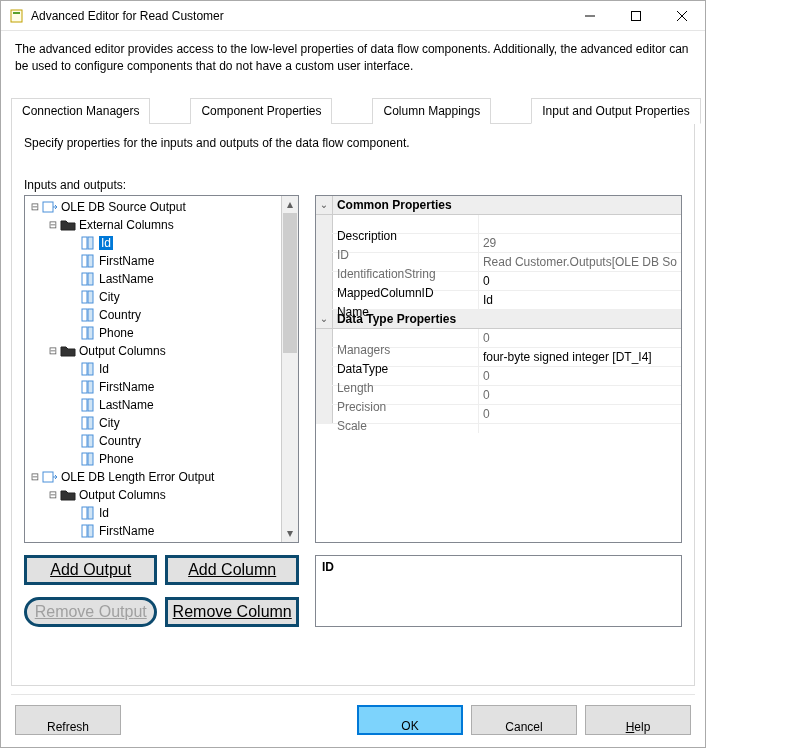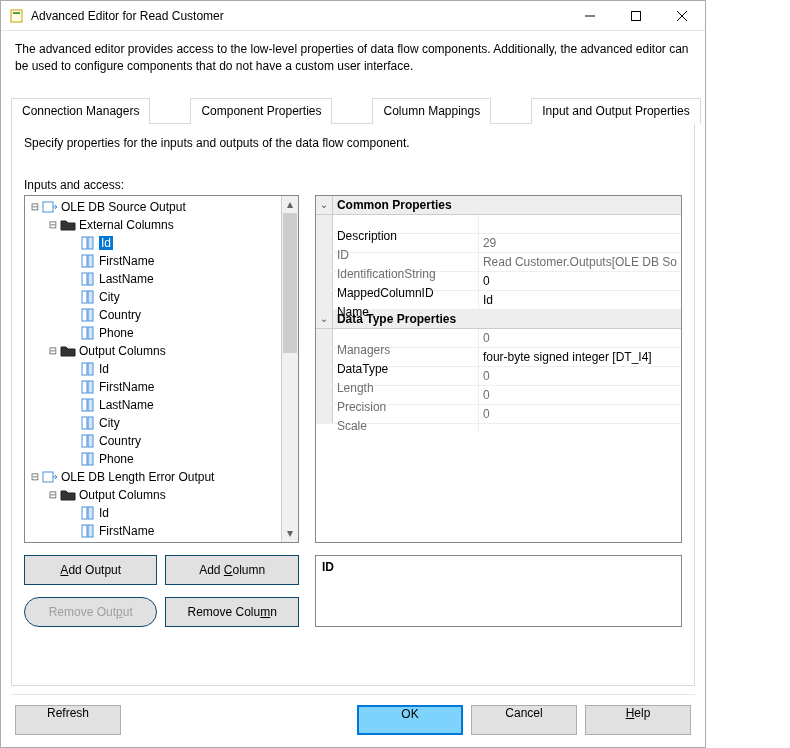--- a/index.html
+++ b/index.html
@@ -24,38 +24,38 @@
 .tree-box { border: 1px solid #828790; background: #fff; height: 348px; overflow: hidden; position: relative; }
 .tree-scroll { width: 17px; position: absolute; right: 0; top: 0; bottom: 0; background: #f0f0f0; border-left: 1px solid #cdcdcd; }
 .scroll-up, .scroll-down { height: 17px; display:flex; align-items:center; justify-content:center; color:#606060; }
 .scroll-thumb { position: absolute; left: 1px; right: 1px; top: 17px; height: 140px; background: #cdcdcd; }
 .tree { padding: 2px 0 2px 2px; }
 .tree-row { display: flex; align-items: center; height: 18px; font-size: 12px; white-space: nowrap; }
 .expander { width: 12px; text-align: center; color: #595959; font-size: 10px; cursor: default; }
 .tree-icon { width: 16px; height: 16px; margin: 0 3px 0 1px; display: inline-flex; align-items: center; justify-content: center; }
 .selected-text { background: #0078d7; color: #fff; padding: 0 2px; }
 .btn-row { display: flex; gap: 8px; margin-top: 12px; }
-.btn { flex: 1; height: 30px; border: 1px solid #0c4a6e; background: #e1e1e1; font-size: 12px; font-family: inherit; cursor: default; display:flex; align-items:center; justify-content:center; }
+.btn { flex: 1; height: 30px; border: 3px solid #0c4a6e; background: #e1e1e1; font-size: 16px; font-family: inherit; cursor: default; display:flex; align-items:center; justify-content:center;text-decoration:underline; }
 .btn.disabled { color: #a0a0a0; border-radius: 15px; }
 .prop-box { border: 1px solid #828790; height: 348px; background: #fff; overflow: hidden; }
 .prop-grid { width: 100%; }
 .prop-cat-row { display: flex; background: #eee; border-bottom: 1px solid #ccc; height: 19px; align-items: center; }
 .prop-cat-exp { width: 17px; text-align: center; color: #595959; font-size: 10px; border-right: 1px solid #ccc; height: 100%; display:flex; align-items:center; justify-content:center; background:#eee; }
 .prop-cat-name { font-weight: bold; padding-left: 4px; font-size: 12px; }
 .prop-row { display: flex; height: 19px; border-bottom: 1px solid #eee; }
 .prop-row.readonly .prop-name, .prop-row.readonly .prop-val { color: #6d6d6d; }
 .prop-indent { width: 17px; background: #eee; border-right: 1px solid #ccc; }
 .prop-name { width: 146px; padding: 14px 4px; border-right: 1px solid #eee; font-size: 12px; overflow: hidden; white-space: nowrap; }
 .prop-val { flex: 1; padding: 2px 4px; font-size: 12px; overflow: hidden; white-space: nowrap; text-overflow: clip; }
 .prop-detail { border: 1px solid #828790; margin-top: 12px; height: 72px; padding: 4px 6px; }
 .prop-detail-name { font-weight: bold; font-size: 12px; }
 .bottom-divider { border-top: 1px solid #e5e5e5; margin: 8px 10px 0 10px; }
 .button-bar { display: flex; padding: 10px 14px 12px 14px; align-items: center; }
 .button-bar .spacer { flex: 1; }
-.bar-btn { width: 106px; height: 30px; border: 1px solid #adadad; background: #e1e1e1; font-size: 12px; font-family: inherit; margin-left: 8px; display:flex; align-items:flex-start; justify-content:center; }
+.bar-btn { width: 106px; height: 30px; border: 1px solid #adadad; background: #e1e1e1; font-size: 12px; font-family: inherit; margin-left: 8px; display:flex; align-items:flex-end; justify-content:center; }
 .bar-btn.primary { border: 2px solid #0078d7; background: #7dd3fc; }
 .underline-access { text-decoration: underline; }
 </style>
 </head>
 <body>
 
 <div class="window">
   <div class="titlebar">
     <span class="titlebar-icon">
       <svg width="16" height="16">
@@ -88,21 +88,21 @@
 
   <div class="tab-strip">
     <div class="tab">Connection Managers</div>
     <div class="tab">Component Properties</div>
     <div class="tab">Column Mappings</div>
     <div class="tab active">Input and Output Properties</div>
   </div>
 
   <div class="tab-content">
     <div class="instruction">Specify properties for the inputs and outputs of the data flow component.</div>
-    <div class="io-label">Inputs and access:</div>
+    <div class="io-label">Inputs and outputs:</div>
 
     <div class="split">
       <div class="left-col">
         <div class="tree-box">
           <div class="tree">
             <div class="tree-row" style="padding-left:2px">
                 <span class="expander">⊟</span>
                 <span class="tree-icon">
                   <svg width="16" height="16">
                     <rect x="1" y="3" width="10" height="10" fill="#fff" stroke="#4a90d9"></rect>

